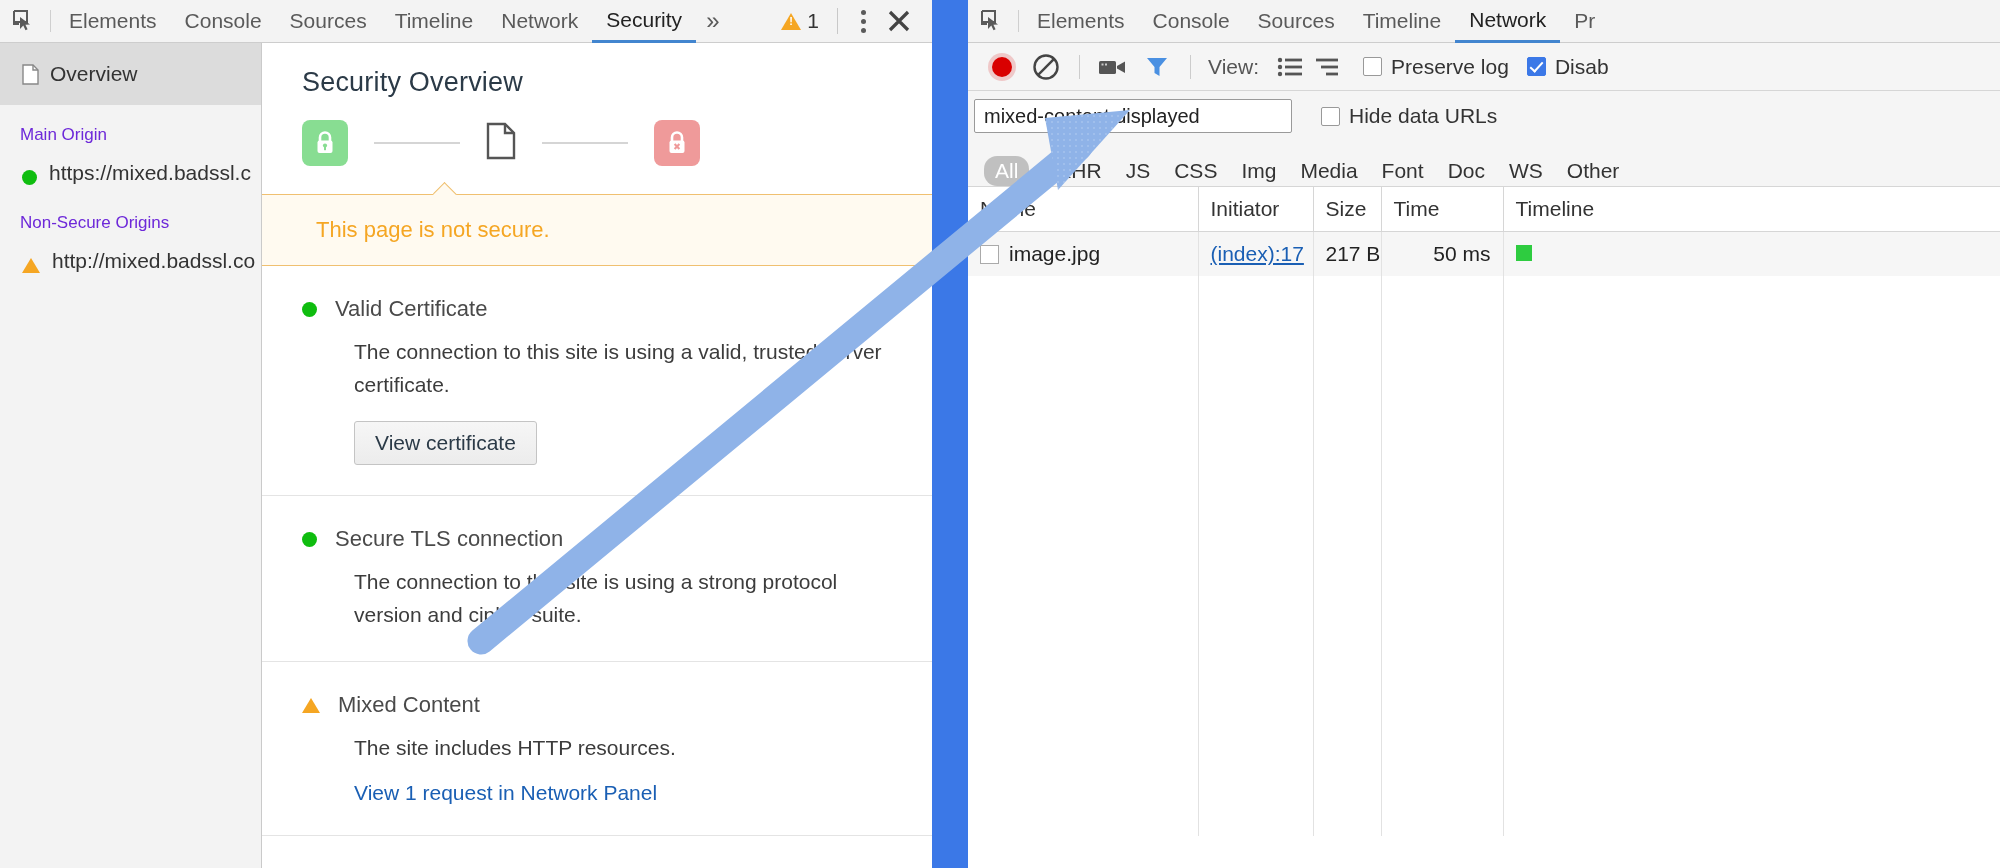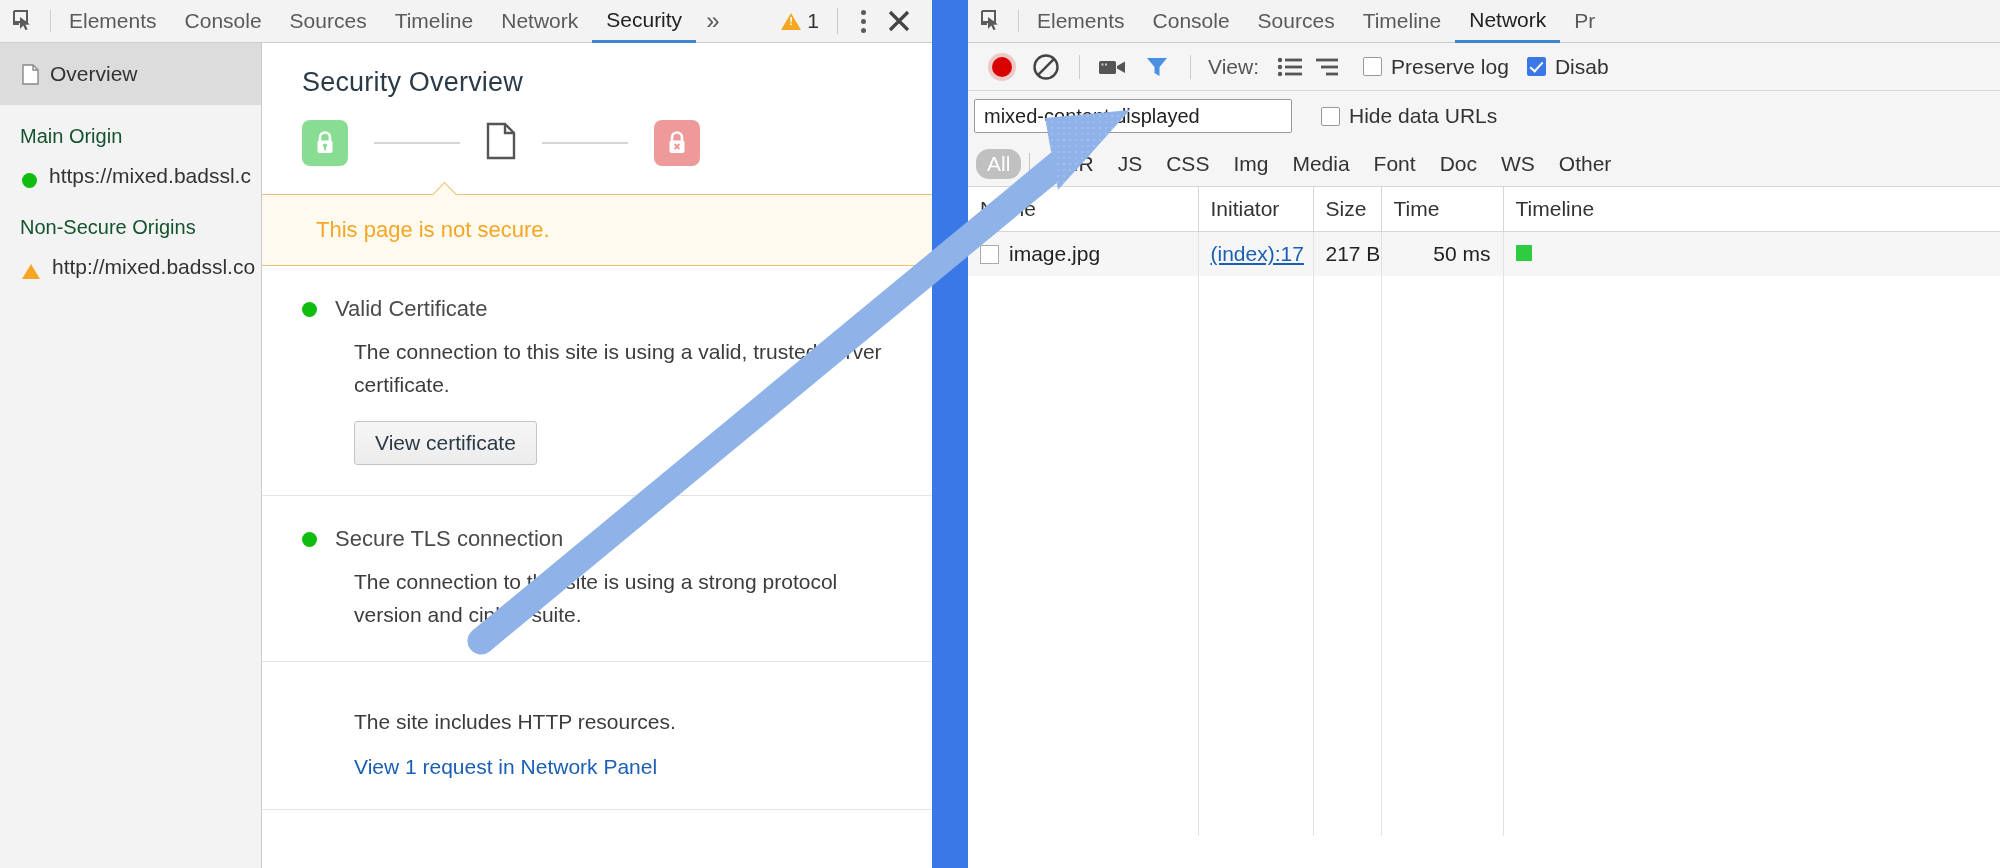--- a/index.html
+++ b/index.html
@@ -98,21 +98,21 @@
     height: 62px;
     padding-left: 22px;
     font-size: 21px;
     color: #333;
     cursor: pointer;
     white-space: nowrap;
   }
   .side-row.active { background: #dcdcdc; }
   .doc-ico { margin-right: 11px; display:flex; }
   .side-group {
-    font-size: 20px; color: #14532d;
+    font-size: 17px; color: #6d28d9;
     padding: 20px 0 8px 20px;
     white-space: nowrap;
   }
   .origin-row {
     display:flex; align-items:flex-end; gap: 12px;
     padding: 8px 0 8px 22px;
     font-size: 21px; color: #333;
     cursor: pointer;
     white-space: nowrap;
   }
@@ -253,22 +253,22 @@
     font-size: 20px; color: #222;
     padding: 0 9px;
     box-sizing: border-box;
     font-family: "Liberation Sans", sans-serif;
   }
 
   .type-bar {
     height: 46px;
     background: #f5f5f5;
     border-bottom: 1px solid #d6d6d6;
-    display:flex; align-items:center;
-    padding-left: 8px;
+    display:flex; align-items:flex-end;
+    padding-left: 16px;
     box-sizing: border-box;
     gap: 2px;
   }
   .type-item {
     font-size: 21px; color: #333;
     padding: 3px 11px;
     border-radius: 13px;
     cursor: pointer;
     white-space: nowrap;
   }
@@ -418,20 +418,24 @@
 
         <div class="sec-section">
           <div class="sec-head">
             <span class="dot-green"></span>
             <span class="label">Secure TLS connection</span>
           </div>
           <div class="sec-desc">The connection to this site is using a strong protocol version and cipher suite.</div>
         </div>
 
         <div class="sec-section">
+          <div class="sec-head">
+            <span class="tri-small"></span>
+            <span class="label">Mixed Content</span>
+          </div>
           <div class="sec-desc">The site includes HTTP resources.</div>
           <a class="sec-link">View 1 request in Network Panel</a>
         </div>
       </div>
     </div>
   </div>
 
   <div id="blue-strip"></div>
 
   <div id="network-panel">

